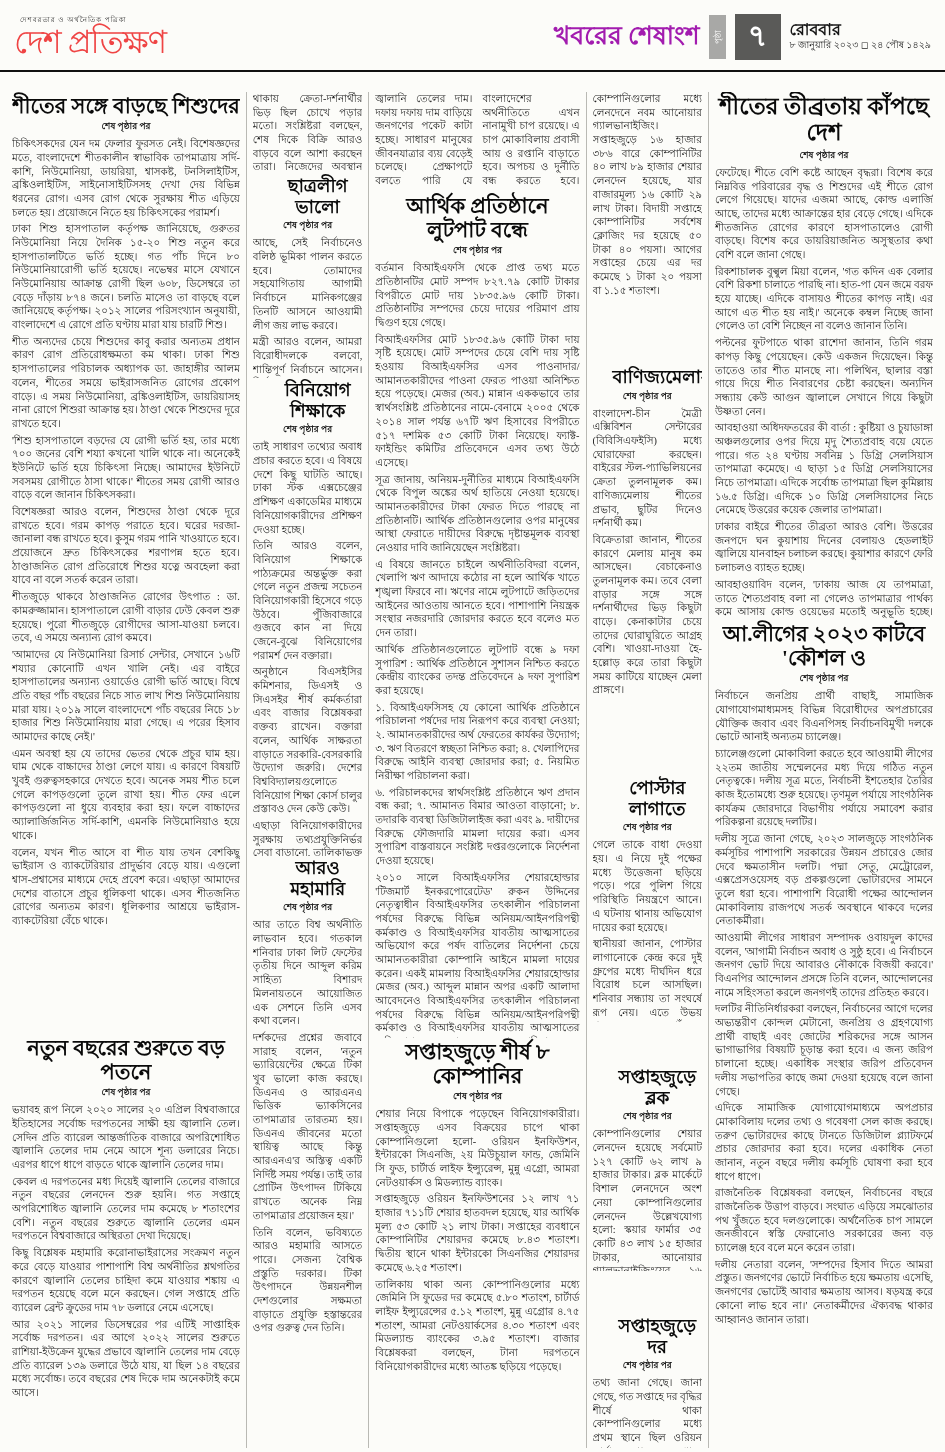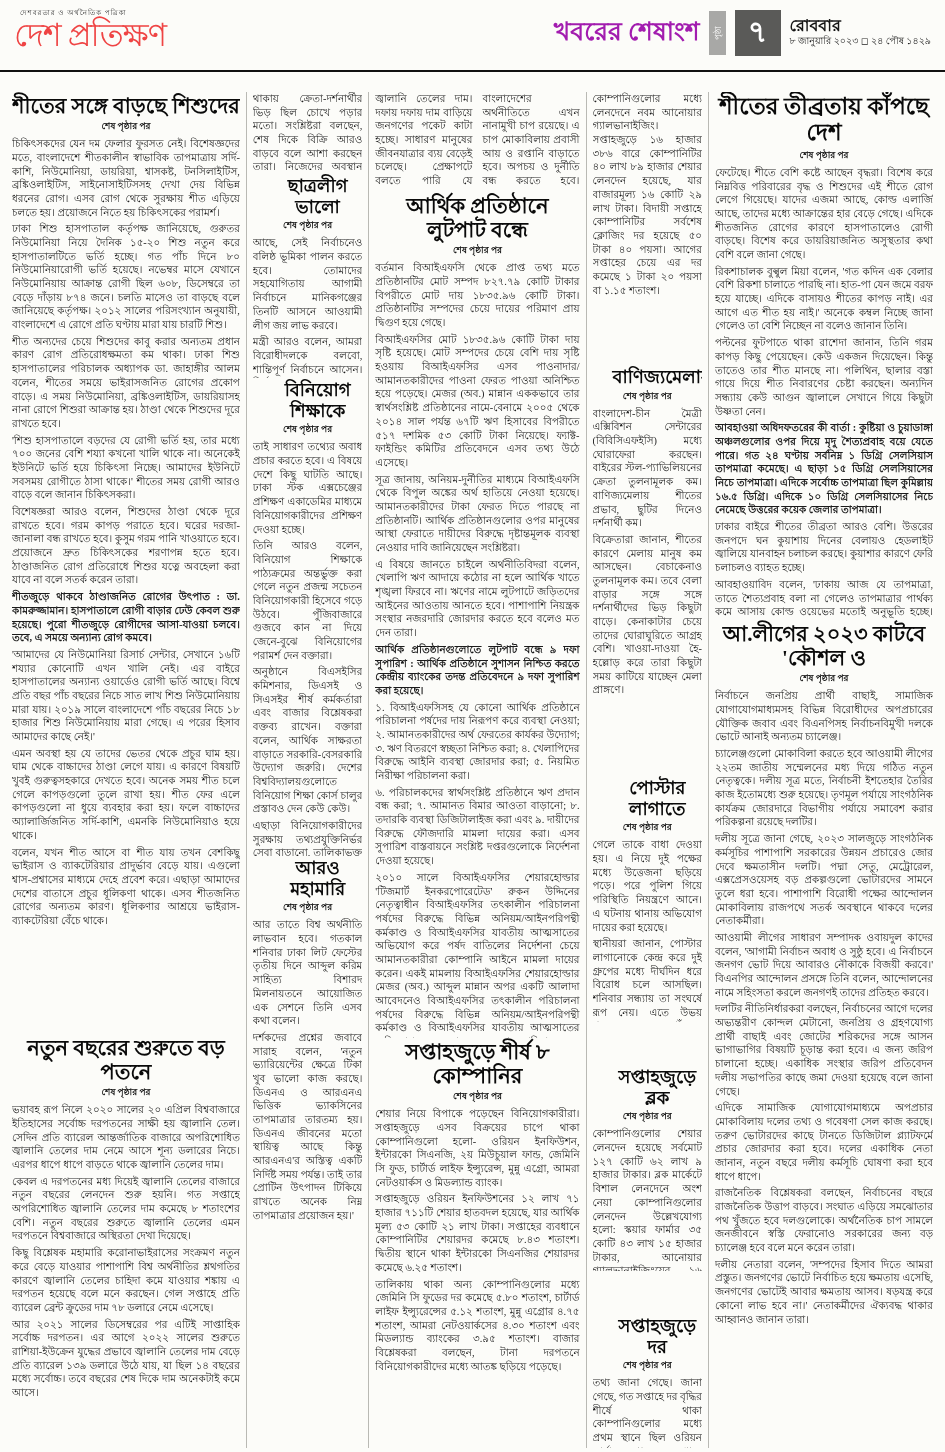--- a/index.html
+++ b/index.html
@@ -1,19 +1,19 @@
 <!DOCTYPE html>
 <html lang="bn"><head>
 <meta charset="utf-8">
 <style>
   html,body{margin:0;padding:0;}
   body{background:#e8e8e4;font-family:"Liberation Serif","DejaVu Serif",serif;}
   .page{position:relative;width:945px;height:1452px;margin:0 auto;background:#fcfcf9;color:#161616;overflow:hidden;border-bottom:1px solid #444;}
   
-  .header{display:flex;justify-content:space-between;align-items:flex-start;padding:10px 14px 6px 14px;border-bottom:2px solid #111;height:72px;box-sizing:border-box;}
+  .header{display:flex;justify-content:space-between;align-items:center;padding:10px 14px 6px 14px;border-bottom:2px solid #111;height:72px;box-sizing:border-box;}
   .masthead{display:flex;flex-direction:column;line-height:1;}
   .masthead .tagline{font-size:7px;letter-spacing:1px;color:#333;margin:0 0 2px 6px;}
   .masthead .title{font-size:32px;font-weight:400;letter-spacing:-1px;color:#ef4444;}
   .header-right{display:flex;align-items:center;gap:9px;}
   .section-title{font-size:25px;font-weight:800;color:#a21caf;line-height:1;padding-bottom:4px;}
   .page-tab{width:17px;height:44px;background:#a8a8a6;color:#fff;font-size:8.5px;display:flex;align-items:center;justify-content:center;writing-mode:vertical-rl;transform:rotate(180deg);}
   .page-numbox{width:46px;height:46px;background:#5a5a58;color:#fff;font-size:30px;font-weight:700;display:flex;align-items:center;justify-content:center;}
   .dateblock{display:flex;flex-direction:column;line-height:1.25;padding-bottom:2px;}
   .weekday{font-size:16px;font-weight:700;}
   .dateline{font-size:9.5px;color:#222;}
@@ -27,21 +27,21 @@
   .colE{width:234px;border-left:1px solid #b9b9b4;}
   .art{overflow:hidden;flex-shrink:0;}
   .art.fill{flex:1 1 auto;}
   .hA1{height:942px;} .hB0{height:78px;} .hB1{height:204px;} .hB2{height:478px;}
   .hC0{height:96px;} .hC1{height:846px;} .hD0{height:226px;} .hD1{height:368px;}
   .hD2{height:246px;} .hD3{height:206px;} .hE1{height:528px;}
   .hl{font-weight:800;text-align:center;margin:2px 0 0 0;line-height:1.15;color:#0a0a0a;}
   .hl18{font-size:18px;margin-left:20px;} .hl21{font-size:21px;} .hl23{font-size:23px;}
   .cont{text-align:center;font-weight:700;font-size:9px;margin:1px 0 3px 0;}
   p.bt{font-size:10.3px;line-height:1.33;text-align:justify;margin:0 0 3px 0;color:#1c1c1c;}
-  p.bt.bold{font-weight:700;}
+  p.bt.bold{font-weight:400;}
   .lead2{column-count:2;column-gap:10px;}
   .lead-wrap{margin-bottom:4px;}
 </style>
 </head>
 <body>
 
 <div class="page">
 
   <div class="header">
     <div class="masthead">
@@ -102,20 +102,21 @@
         <p class="bt">তাই সাধারণ তথ্যের অবাধ প্রচার করতে হবে। এ বিষয়ে দেশে কিছু ঘাটতি আছে। ঢাকা স্টক এক্সচেঞ্জের প্রশিক্ষণ একাডেমির মাধ্যমে বিনিয়োগকারীদের প্রশিক্ষণ দেওয়া হচ্ছে।</p>
         <p class="bt">তিনি আরও বলেন, বিনিয়োগ শিক্ষাকে পাঠ্যক্রমের অন্তর্ভুক্ত করা গেলে নতুন প্রজন্ম সচেতন বিনিয়োগকারী হিসেবে গড়ে উঠবে। পুঁজিবাজারে গুজবে কান না দিয়ে জেনে-বুঝে বিনিয়োগের পরামর্শ দেন বক্তারা।</p>
         <p class="bt">অনুষ্ঠানে বিএসইসির কমিশনার, ডিএসই ও সিএসইর শীর্ষ কর্মকর্তারা এবং বাজার বিশ্লেষকরা বক্তব্য রাখেন। বক্তারা বলেন, আর্থিক সাক্ষরতা বাড়াতে সরকারি-বেসরকারি উদ্যোগ জরুরি। দেশের বিশ্ববিদ্যালয়গুলোতে বিনিয়োগ শিক্ষা কোর্স চালুর প্রস্তাবও দেন কেউ কেউ।</p>
         <p class="bt">এছাড়া বিনিয়োগকারীদের সুরক্ষায় তথ্যপ্রযুক্তিনির্ভর সেবা বাড়ানো, তালিকাভুক্ত কোম্পানির আর্থিক প্রতিবেদনের স্বচ্ছতা নিশ্চিত করা এবং বাজার মধ্যস্থতাকারীদের দক্ষতা বাড়ানোর ওপর গুরুত্ব দেওয়া হয় অনুষ্ঠানে।</p>
       </section>
       <section class="art fill">
         <h2 class="hl hl18">আরও মহামারি</h2>
         <div class="cont">শেষ পৃষ্ঠার পর</div>
         <p class="bt">আর তাতে বিশ্ব অর্থনীতি লাভবান হবে। গতকাল শনিবার ঢাকা লিট ফেস্টের তৃতীয় দিনে আব্দুল করিম সাহিত্য বিশারদ মিলনায়তনে আয়োজিত এক সেশনে তিনি এসব কথা বলেন।</p>
         <p class="bt">দর্শকদের প্রশ্নের জবাবে সারাহ বলেন, 'নতুন ভ্যারিয়েন্টের ক্ষেত্রে টিকা খুব ভালো কাজ করছে। ডিএনএ ও আরএনএ ভিত্তিক ভ্যাকসিনের তাপমাত্রার তারতম্য হয়। ডিএনএ জীবনের মতো স্থায়িত্ব আছে কিন্তু আরএনএ'র অস্তিত্ব একটি নির্দিষ্ট সময় পর্যন্ত। তাই তার প্রোটিন উৎপাদন টিকিয়ে রাখতে অনেক নিম্ন তাপমাত্রার প্রয়োজন হয়।'</p>
+        <p class="bt">তিনি বলেন, ভবিষ্যতে আরও মহামারি আসতে পারে। সেজন্য বৈশ্বিক প্রস্তুতি দরকার। টিকা উৎপাদনে উন্নয়নশীল দেশগুলোর সক্ষমতা বাড়াতে প্রযুক্তি হস্তান্তরের ওপর গুরুত্ব দেন তিনি।</p>
       </section>
     </div>
 
     <div class="col colC">
       <div class="art hC0 lead-wrap lead2">
         <p class="bt">জ্বালানি তেলের দাম। দফায় দফায় দাম বাড়িয়ে জনগণের পকেট কাটা হচ্ছে। সাধারণ মানুষের জীবনযাত্রার ব্যয় বেড়েই চলেছে। প্রেক্ষাপটে বলতে পারি যে বাংলাদেশের অর্থনীতিতে এখন নানামুখী চাপ রয়েছে। এ চাপ মোকাবিলায় প্রবাসী আয় ও রপ্তানি বাড়াতে হবে। অপচয় ও দুর্নীতি বন্ধ করতে হবে। আমাদের সবাইকে একত্রিত করতে হবে।'</p>
       </div>
       <section class="art hC1">
         <h2 class="hl hl21">আর্থিক প্রতিষ্ঠানে লুটপাট বন্ধে</h2>
         <div class="cont">শেষ পৃষ্ঠার পর</div>

